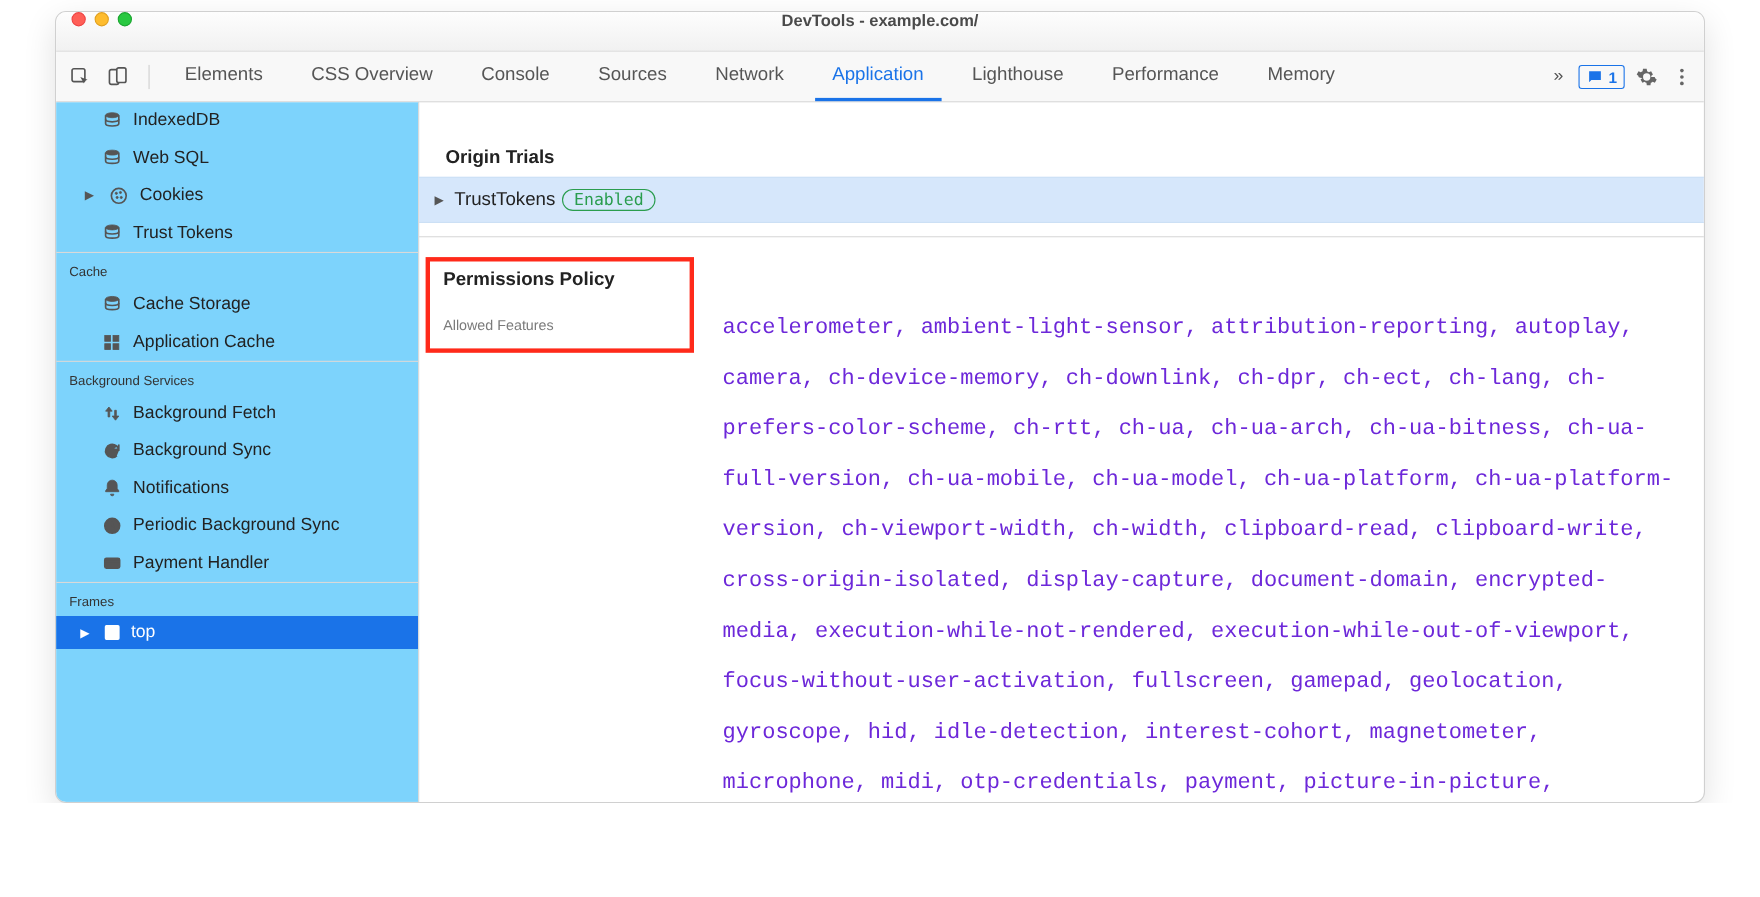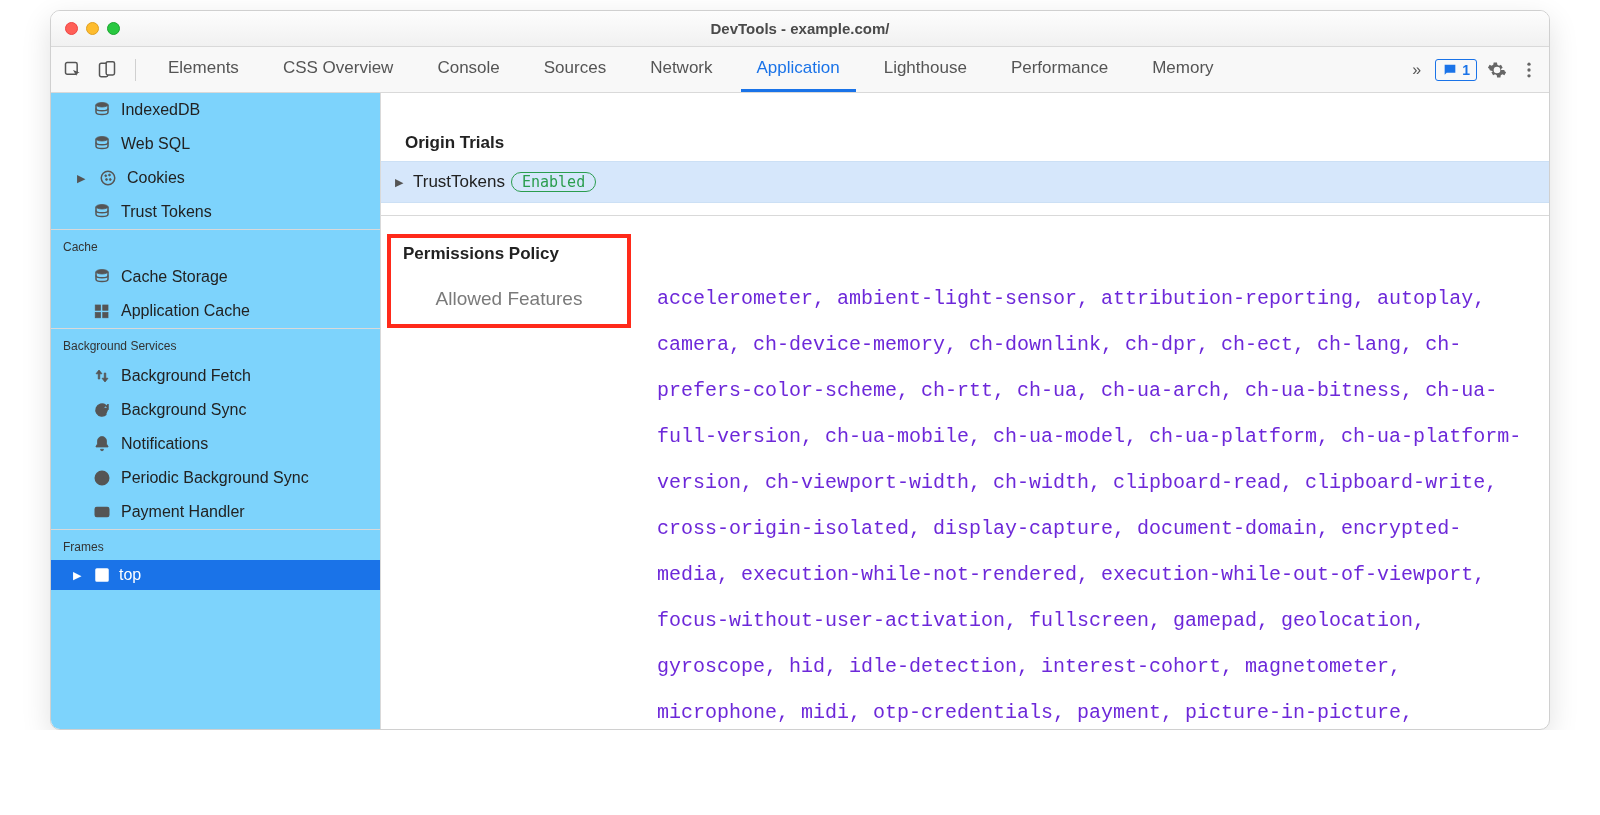--- a/index.html
+++ b/index.html
@@ -20,21 +20,20 @@
     background: #fff;
     height: 720px;
     display: flex;
     flex-direction: column;
   }
   .titlebar {
     height: 36px;
     background: linear-gradient(#fdfdfd,#f1f1f1);
     border-bottom: 1px solid #d9d9d9;
     display: flex;
-    align-items: center;
     position: relative;
   }
   .traffic {
     display: flex;
     gap: 8px;
     padding-left: 14px;
   }
   .dot {
     width: 13px; height: 13px; border-radius: 50%;
   }
@@ -171,23 +170,23 @@
     border: 4px solid #ff2a1a;
     padding: 6px 12px 14px 12px;
     margin-right: 10px;
     margin-left: 6px;
   }
   .perm-title {
     font-weight:700; font-size:17px;
     margin-bottom: 24px;
   }
   .perm-label {
-    text-align:center;
+    text-align:left;
     color:#7a7a7a;
-    font-size:19px;
+    font-size:13px;
   }
   .perm-right {
     flex:1;
     color:#6d28d9;
     font-size:20px;
     line-height: 2.3;
     padding-top: 42px;
     font-family: Liberation Mono, monospace;
   }
 </style>

